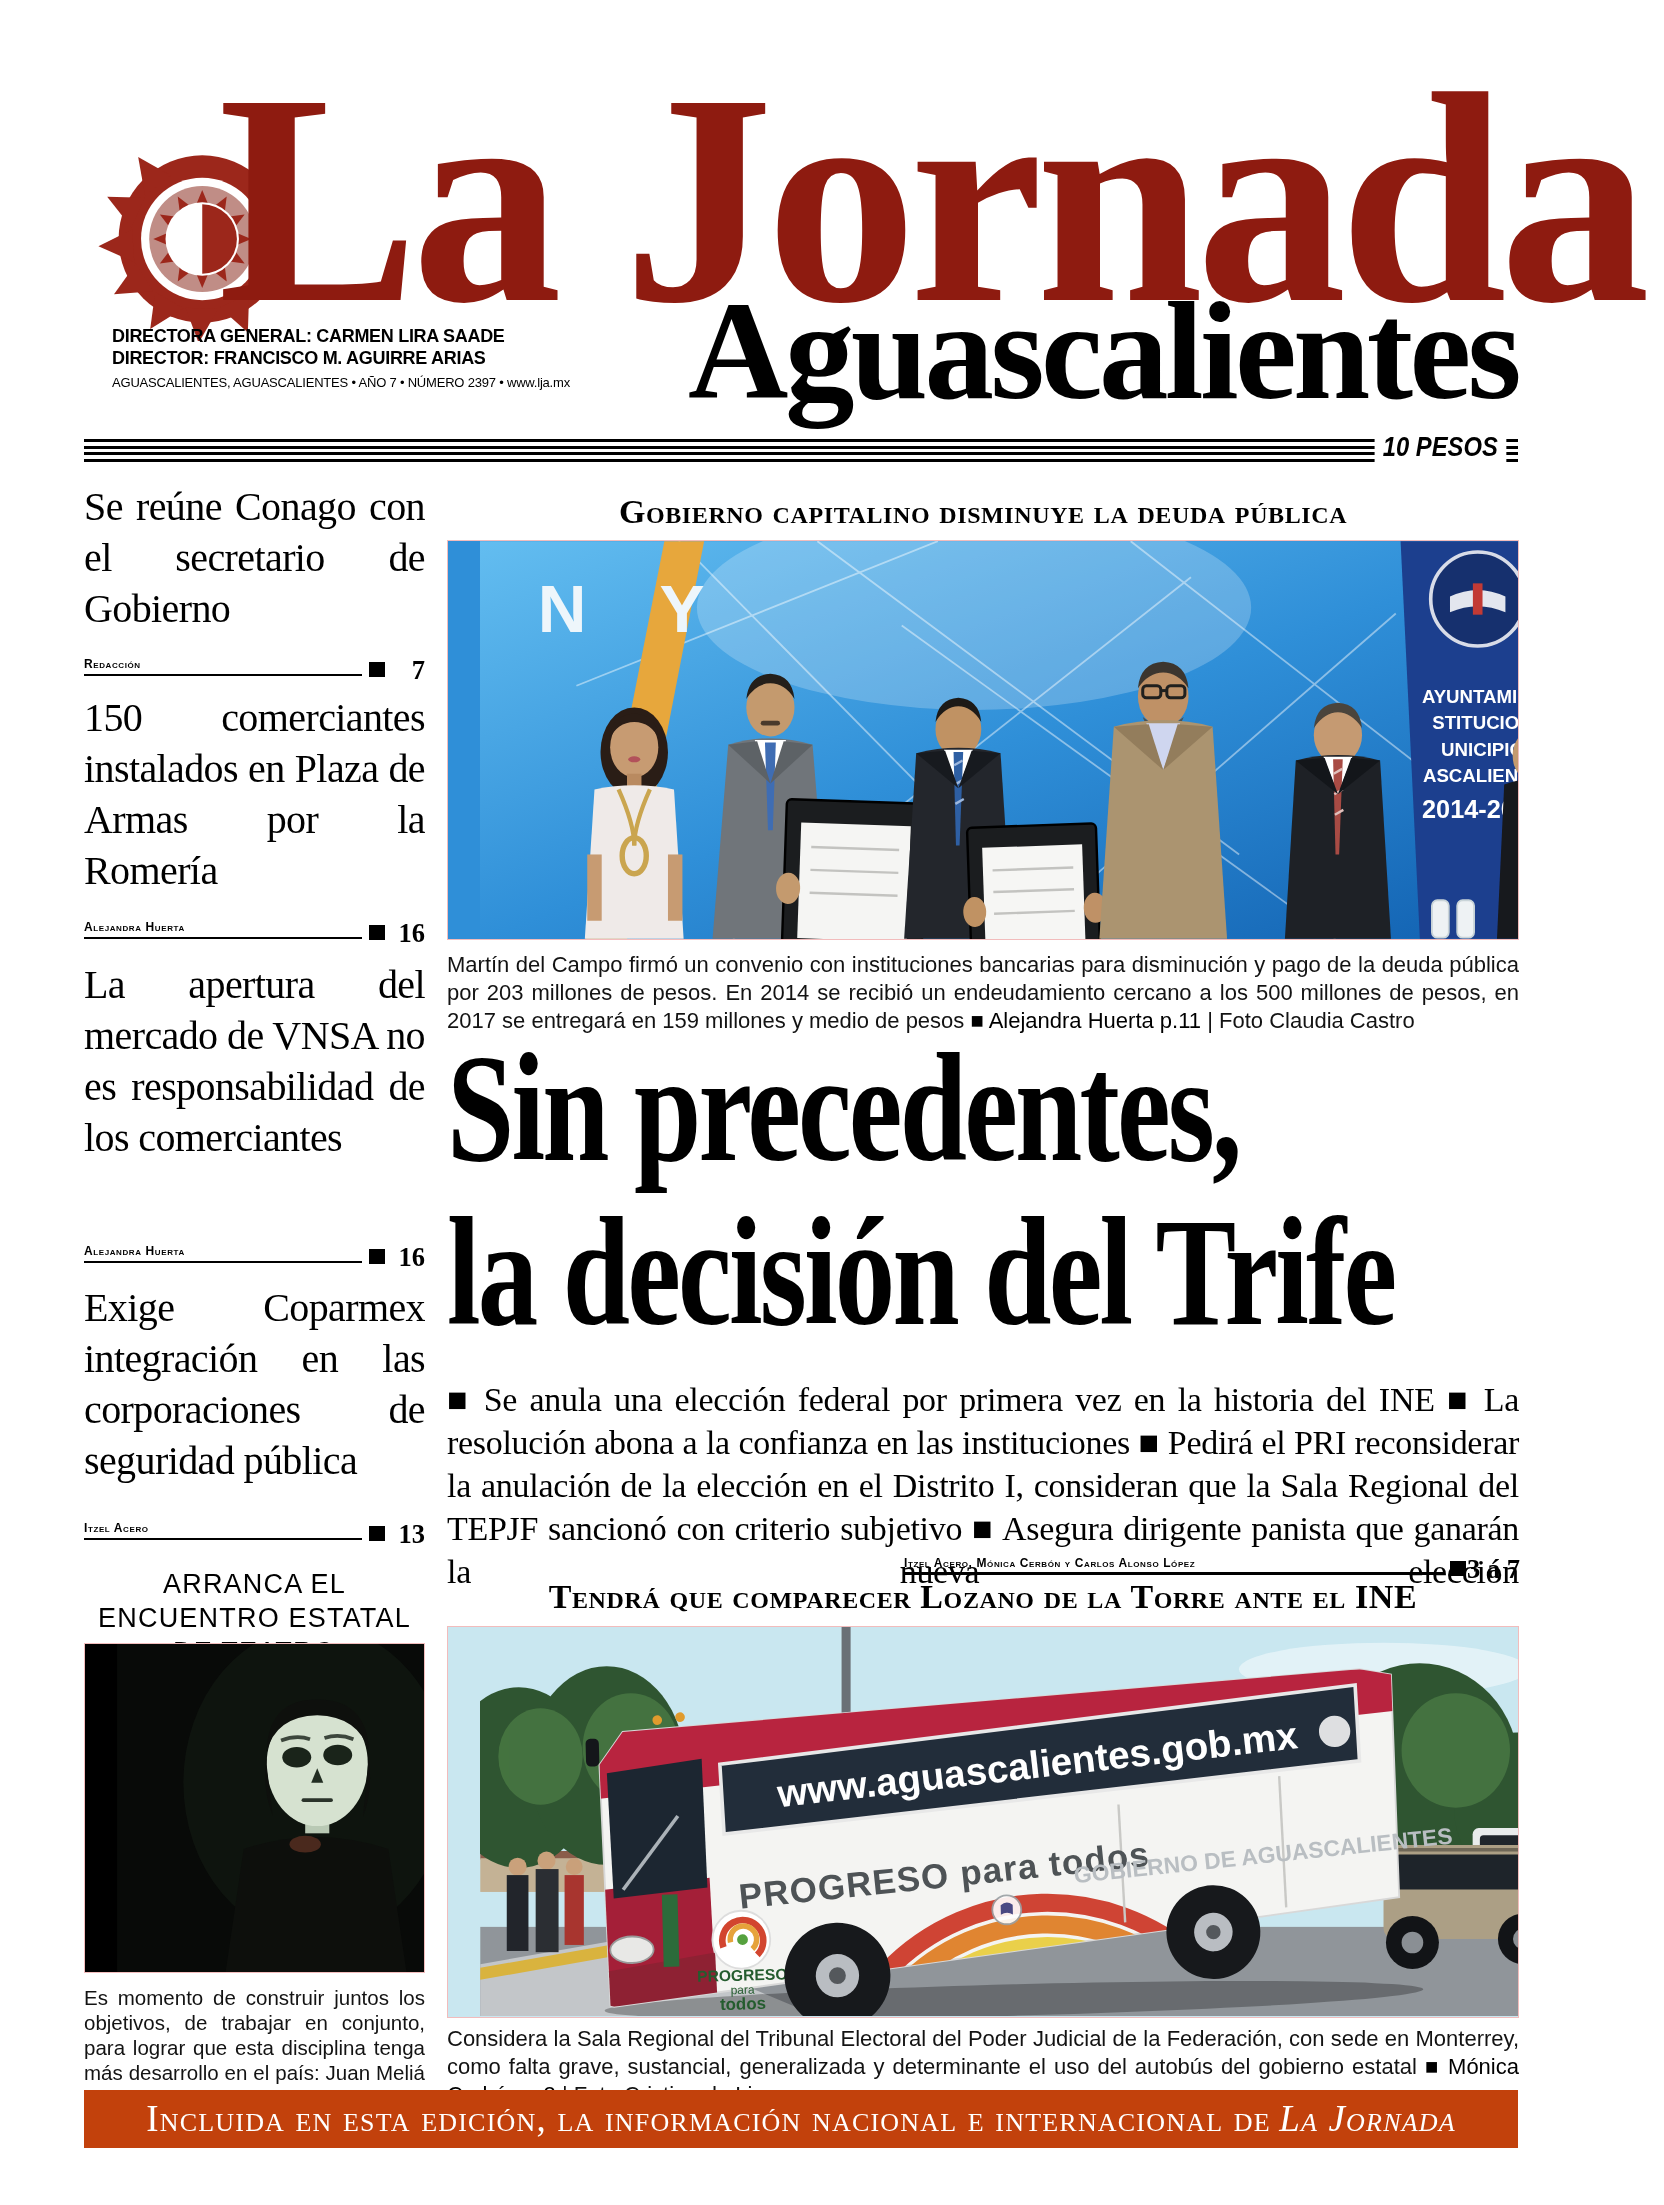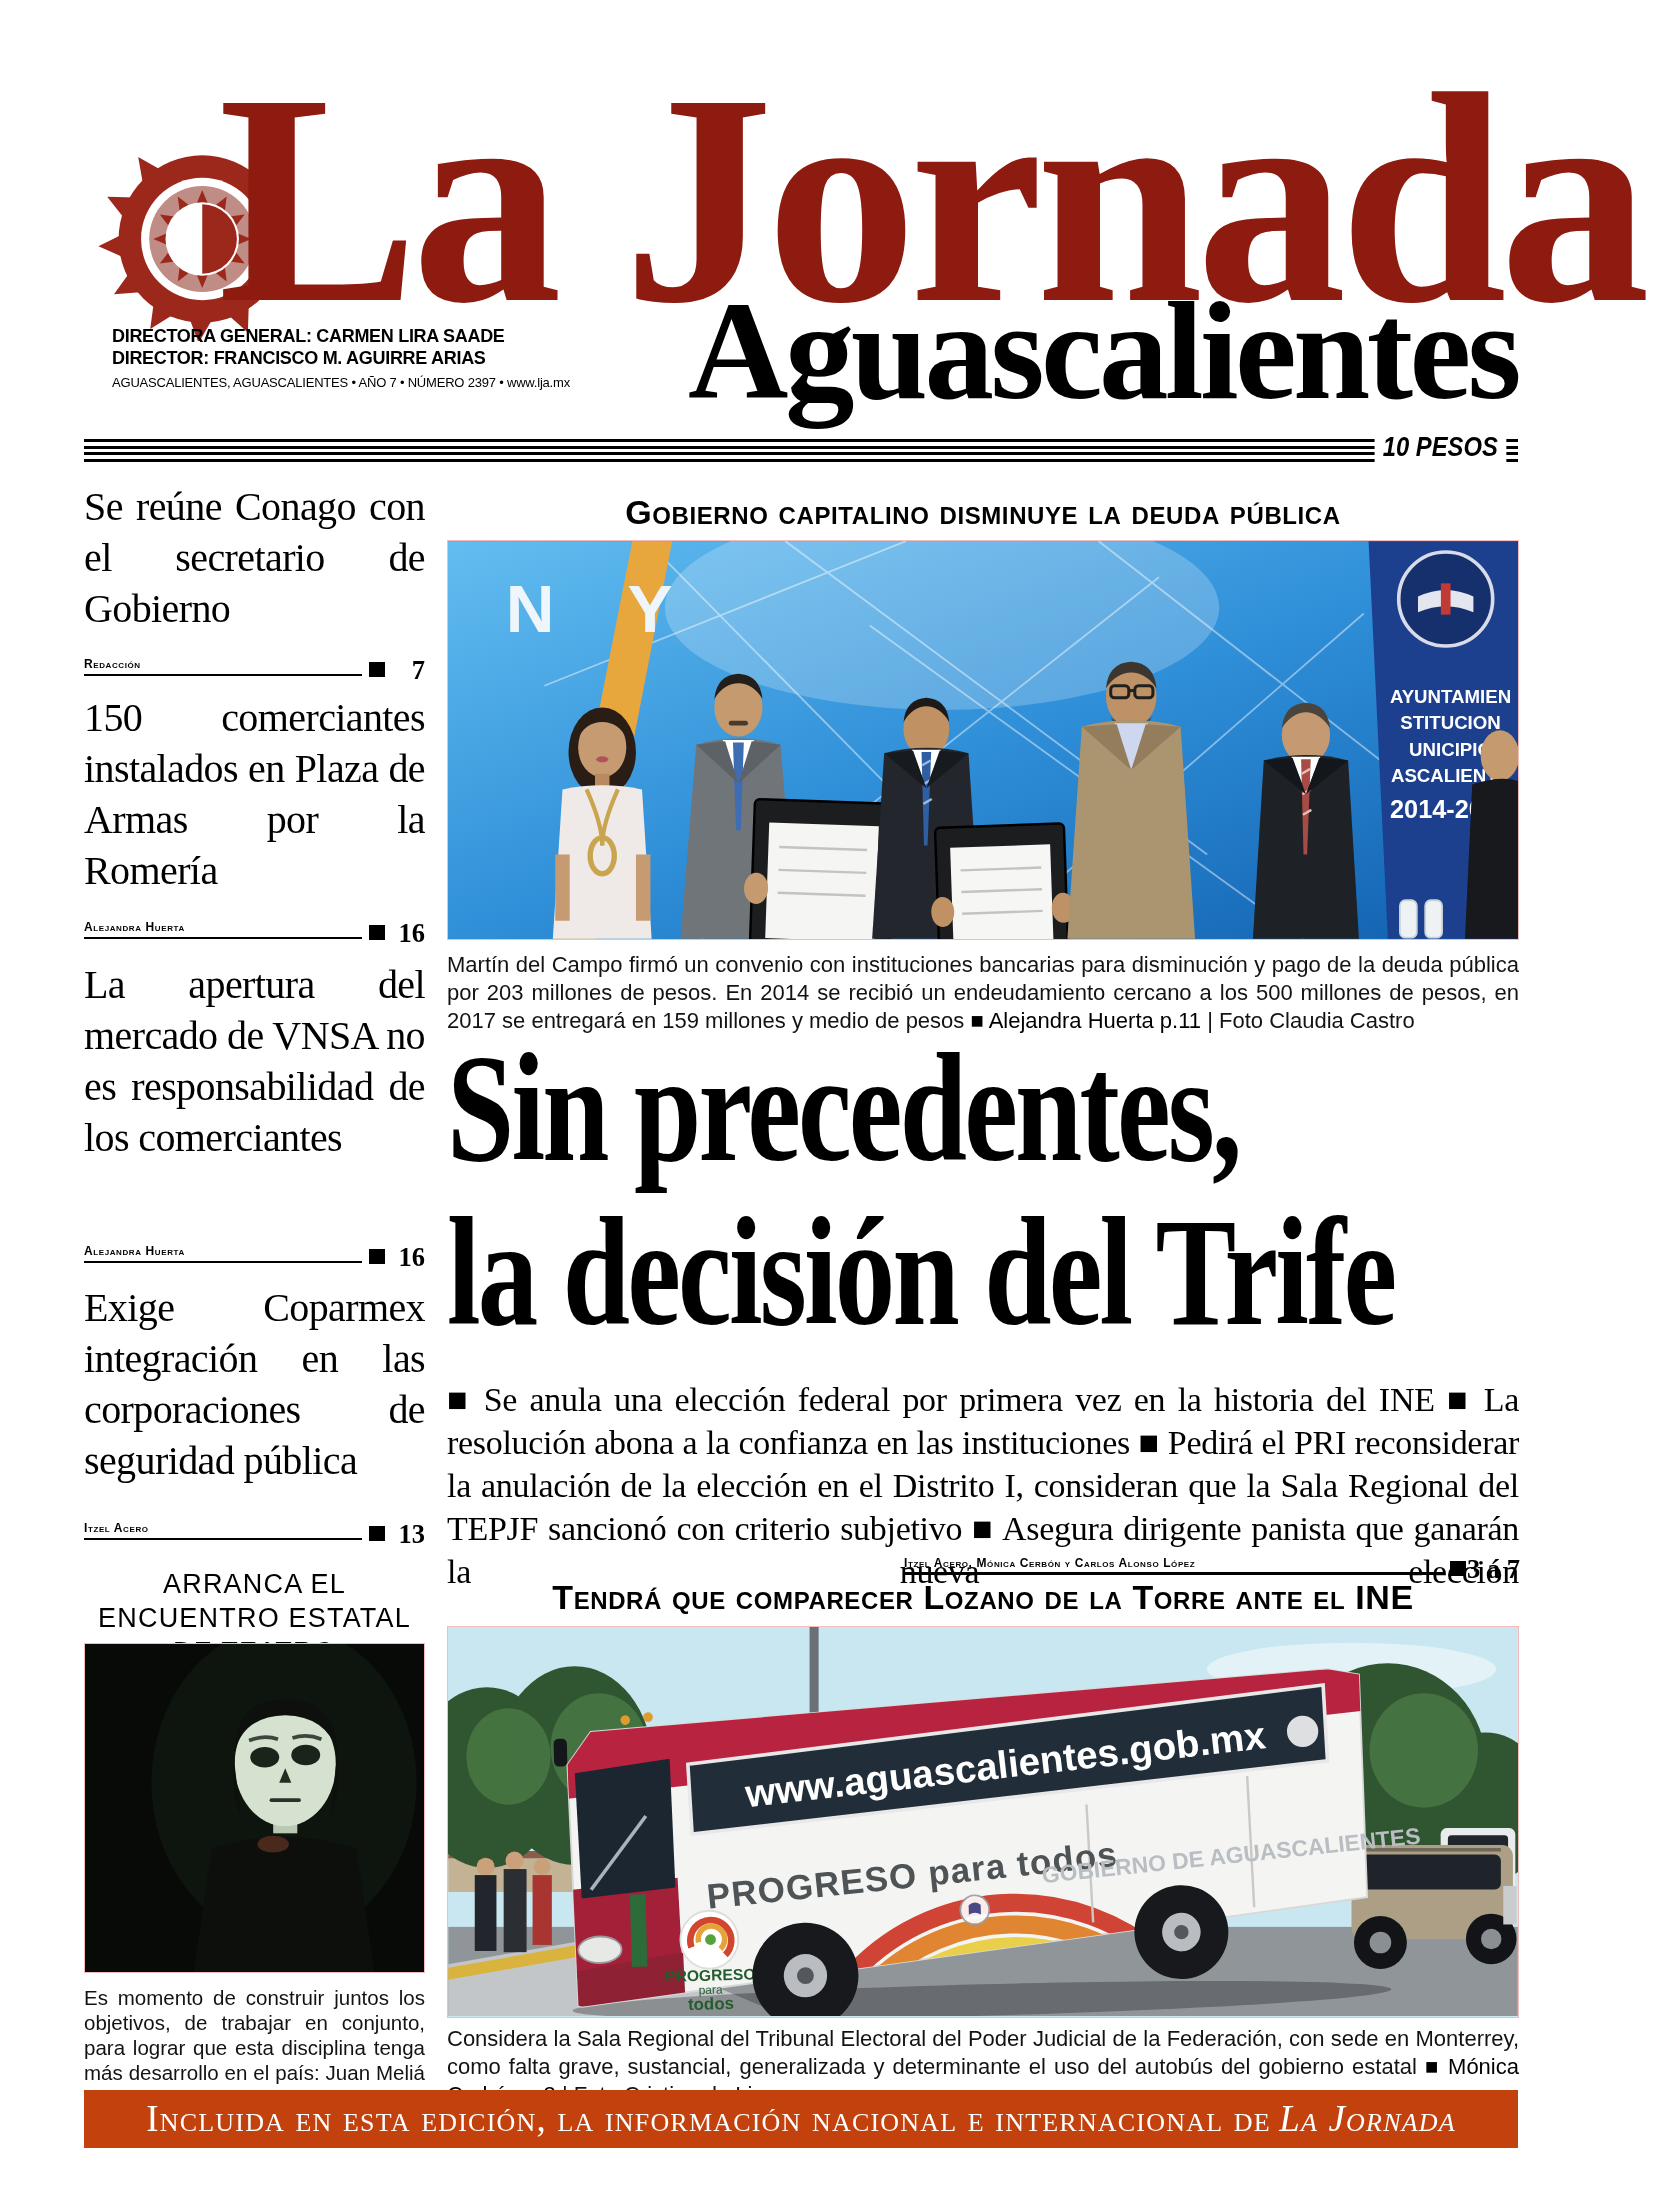--- a/index.html
+++ b/index.html
@@ -28,29 +28,29 @@
   .byrow{position:absolute;left:84px;width:341px;height:34px;}
   .by-name{position:absolute;left:0;bottom:4.8px;font-family:"Liberation Sans",sans-serif;
            font-weight:bold;font-size:12px;font-variant:small-caps;letter-spacing:0.6px;white-space:nowrap;}
   .by-rule{position:absolute;left:0;right:63px;bottom:0;height:1.8px;background:#000;}
   .by-sq{position:absolute;right:40px;bottom:-1.2px;width:15.7px;height:15.7px;background:#000;}
   .by-page{position:absolute;right:0;bottom:-9.6px;font-size:26.5px;font-weight:bold;}
 
   .theater-kicker{position:absolute;left:78px;top:1567px;width:353px;text-align:center;
                   font-family:"Liberation Sans",sans-serif;font-size:27px;line-height:34px;
                   letter-spacing:1.2px;}
-  .photo-frame{position:absolute;border:1.2px solid #f2bcbc;box-sizing:border-box;overflow:hidden;background:#000;}
+  .photo-frame{position:absolute;border:1.2px solid #f2bcbc;box-sizing:border-box;overflow:hidden;background:#000;padding-left:32px;}
   .theater-photo{left:84px;top:1643px;width:341px;height:330px;}
   .caption{font-family:"Liberation Sans",sans-serif;text-align:justify;color:#131313;}
   .theater-caption{position:absolute;left:84px;top:1985px;width:341px;font-size:20.5px;line-height:25px;}
   .cap-b{font-weight:normal;color:#000;}
 
   
   .kicker{position:absolute;left:447px;width:1072px;text-align:center;
-          font-family:Liberation Sans, sans-serif;font-weight:bold;font-size:34px;
+          font-family:Liberation Serif, serif;font-weight:bold;font-size:34px;
           font-variant:small-caps;letter-spacing:0.6px;}
   .kicker1{top:493px;}
   .kicker2{top:1578px;}
   .photo1{left:447px;top:540px;width:1072px;height:400px;background:#2f8fd8;}
   .caption1{position:absolute;left:447px;top:951px;width:1072px;font-size:22px;line-height:28px;}
   .bighead{position:absolute;left:447px;top:1026px;font-size:155px;line-height:164px;
            font-weight:bold;letter-spacing:-3.6px;white-space:nowrap;
            transform:scaleX(.78);transform-origin:left top;}
   .deck{position:absolute;left:447px;top:1378px;width:1072px;font-size:34px;line-height:43px;
         text-align:justify;text-align-last:justify;letter-spacing:-0.3px;}

